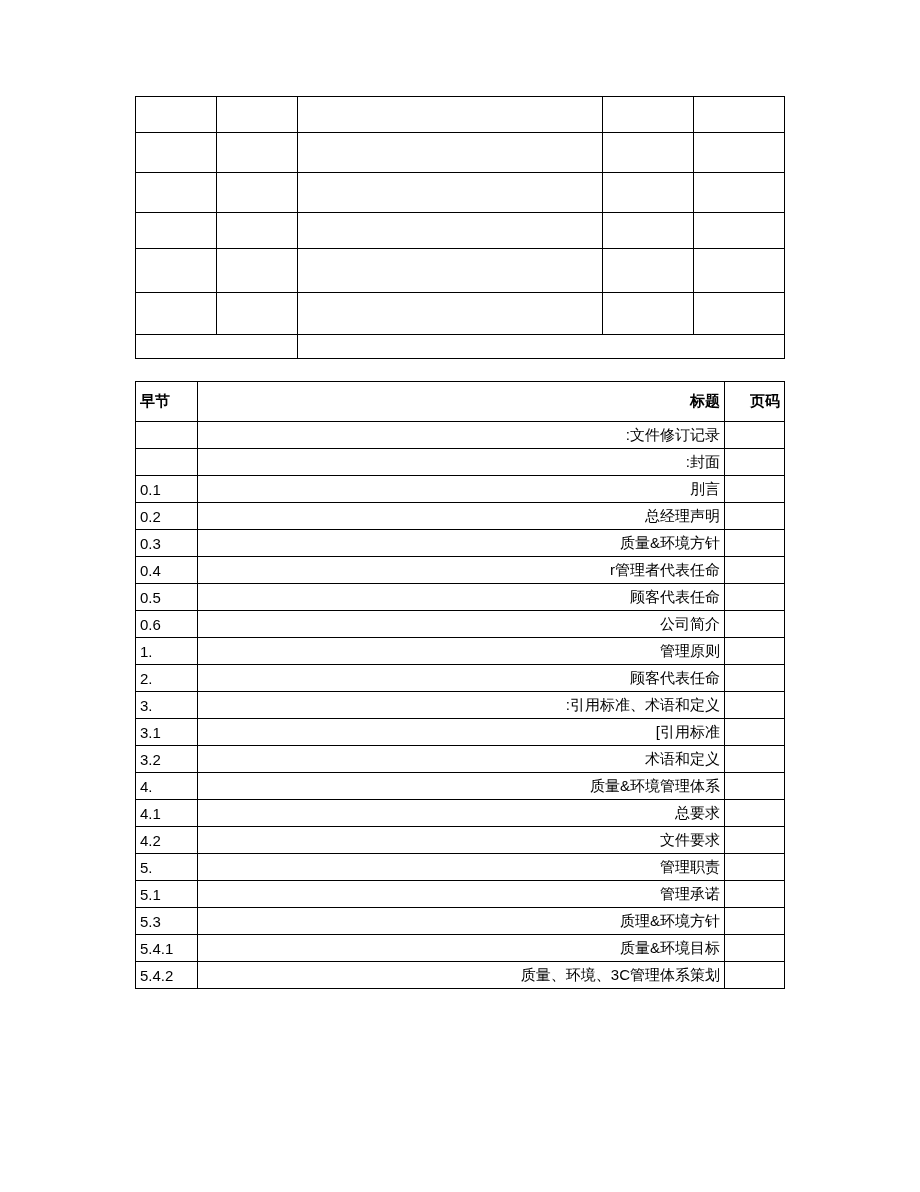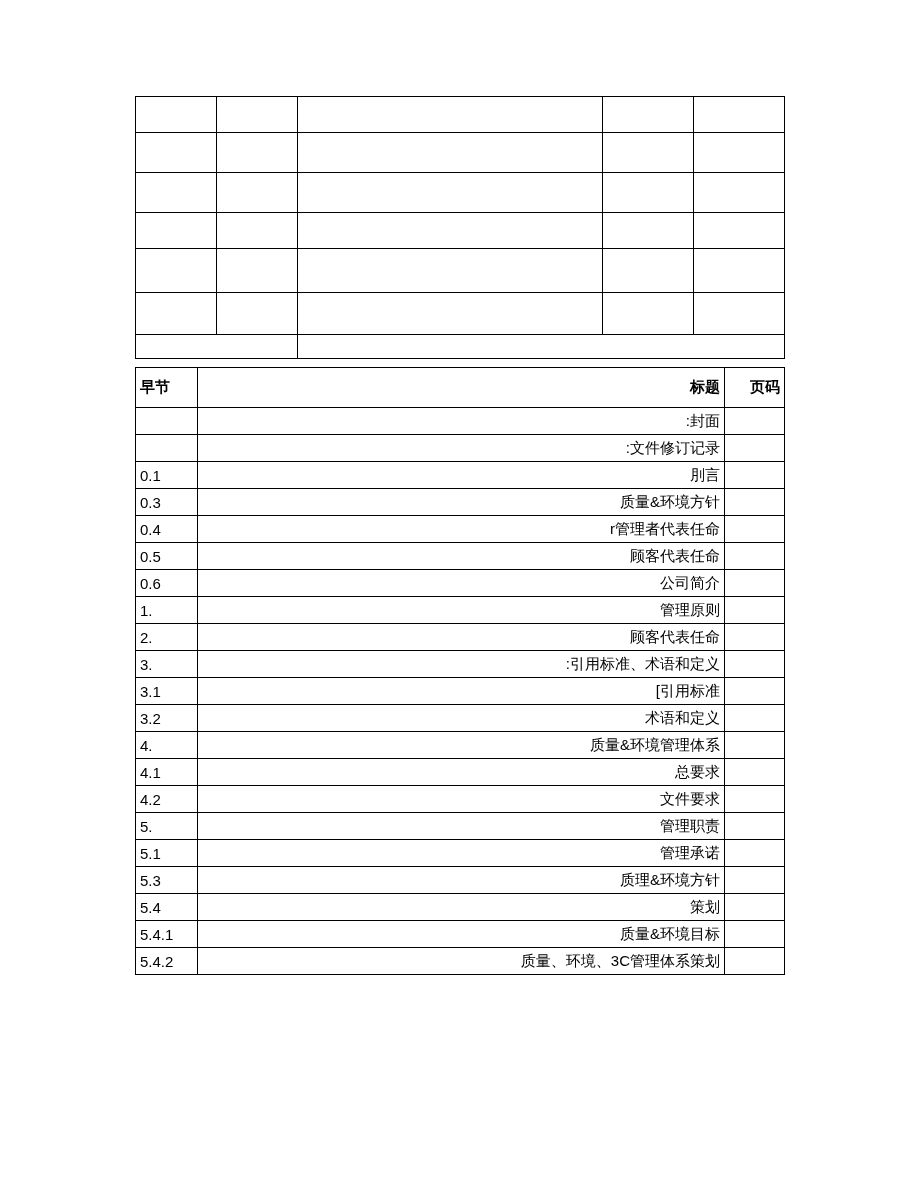--- a/index.html
+++ b/index.html
@@ -28,21 +28,21 @@
     border: 1px solid #000;
     height: 40px;
   }
   .top-table .r1 td, .top-table .r4 td { height: 36px; }
   .top-table .r5 td { height: 44px; }
   .top-table .r6 td { height: 42px; }
   .top-table .r7 td { height: 24px; }
 
   
   .toc-wrap {
-    margin-top: 8px;
+    margin-top: 22px;
     width: 100%;
   }
   .toc {
     border-collapse: collapse;
     width: 100%;
     table-layout: fixed;
   }
   .toc th, .toc td {
     border: 1px solid #000;
     padding: 2px 4px;
@@ -143,34 +143,39 @@
         <tr>
           <th class="col-sec">早节</th>
           <th class="col-title">标题</th>
           <th class="col-page">页码</th>
         </tr>
       </thead>
       <tbody>
 
       <tr>
             <td class="col-sec"></td>
+            <td class="col-title">:文件修订记录</td>
+            <td class="col-page"></td>
+          </tr>
+          <tr>
+            <td class="col-sec"></td>
             <td class="col-title">:封面</td>
-            <td class="col-page"></td>
-          </tr>
-          <tr>
-            <td class="col-sec"></td>
-            <td class="col-title">:文件修订记录</td>
             <td class="col-page"></td>
           </tr>
           <tr>
             <td class="col-sec">0.1</td>
             <td class="col-title">刖言</td>
             <td class="col-page"></td>
           </tr>
           <tr>
+            <td class="col-sec">0.2</td>
+            <td class="col-title">总经理声明</td>
+            <td class="col-page"></td>
+          </tr>
+          <tr>
             <td class="col-sec">0.3</td>
             <td class="col-title">质量&amp;环境方针</td>
             <td class="col-page"></td>
           </tr>
           <tr>
             <td class="col-sec">0.4</td>
             <td class="col-title">r管理者代表任命</td>
             <td class="col-page"></td>
           </tr>
           <tr>
@@ -229,25 +234,20 @@
             <td class="col-page"></td>
           </tr>
           <tr>
             <td class="col-sec">5.1</td>
             <td class="col-title">管理承诺</td>
             <td class="col-page"></td>
           </tr>
           <tr>
             <td class="col-sec">5.3</td>
             <td class="col-title">质理&amp;环境方针</td>
-            <td class="col-page"></td>
-          </tr>
-          <tr>
-            <td class="col-sec">5.4</td>
-            <td class="col-title">策划</td>
             <td class="col-page"></td>
           </tr>
           <tr>
             <td class="col-sec">5.4.1</td>
             <td class="col-title">质量&amp;环境目标</td>
             <td class="col-page"></td>
           </tr>
           <tr>
             <td class="col-sec">5.4.2</td>
             <td class="col-title">质量、环境、3C管理体系策划</td>

